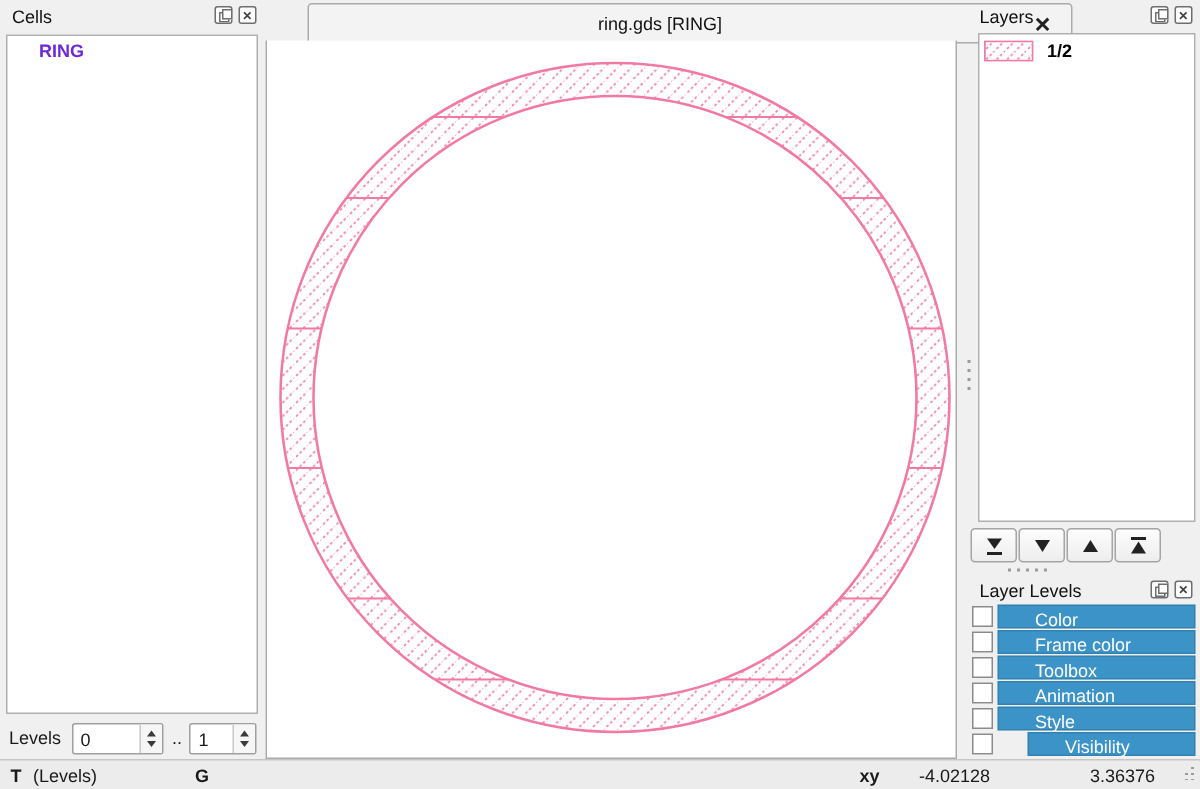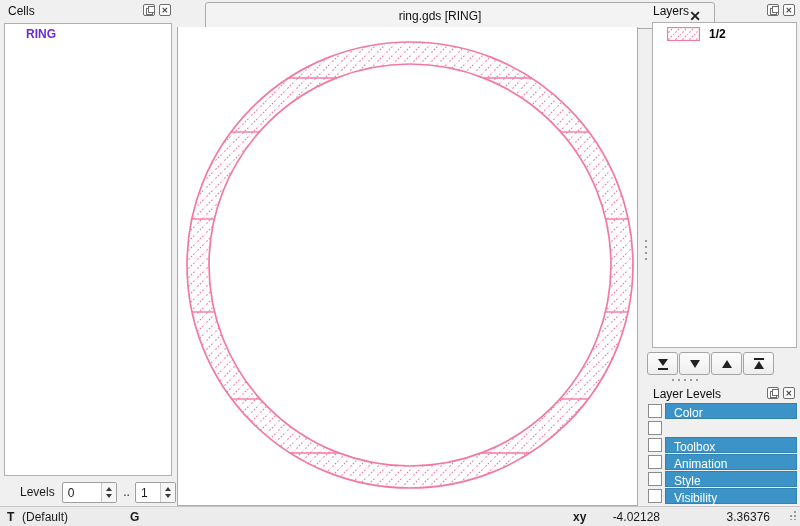--- a/index.html
+++ b/index.html
@@ -15,21 +15,21 @@
   .dock-btn.float::before { content:""; position:absolute; left:2px; top:3px; width:5px; height:5px; border:1px solid #6e6e6e; background:#fff; }
   .dock-btn.float::after { content:""; position:absolute; left:4px; top:1px; width:5px; height:5px; border:1px solid #6e6e6e; background:#fff; }
   .dock-btn.close::before { content:"\2715"; position:absolute; left:1.5px; top:0.5px; font-size:8px; font-weight:700; color:#444; }
 
   
   .cells-header { left:0; top:0; width:176px; }
   .cells-list { position:absolute; left:4px; top:23px; width:168px; height:453px; background:#fff; border:1px solid #b0b0b0; }
   .cell-item { padding:3px 2px 2px 21px; font-weight:700; color:#6d28d9; }
 
   .levels-row { position:absolute; left:0; top:479px; width:176px; height:26px; display:flex; align-items:center; }
-  .levels-label { margin-left:20px; margin-right:7px; }
+  .levels-label { margin-left:6px; margin-right:7px; }
   .spinbox { height:21px; background:#fff; border:1px solid #9f9f9f; border-radius:2px; display:flex; }
   .spinbox .val { flex:1; padding:3px 0 0 5px; }
   .spin-arrows { width:15px; border-left:1px solid #c9c9c9; display:flex; flex-direction:column; align-items:center; justify-content:center; gap:3px; background:#f6f6f6; }
   .tri-up { width:0; height:0; border-left:3.5px solid transparent; border-right:3.5px solid transparent; border-bottom:4px solid #3a3a3a; }
   .tri-down { width:0; height:0; border-left:3.5px solid transparent; border-right:3.5px solid transparent; border-top:4px solid #3a3a3a; }
   .sb1 { width:61px; }
   .sb2 { width:45px; }
   .range-sep { margin:0 5px 0 6px; }
 
   
@@ -40,33 +40,33 @@
   .canvas svg { position:absolute; left:0; top:0; }
 
   
   .vsplit { position:absolute; left:644px; top:240px; width:3px; height:24px;
             background:repeating-linear-gradient(#9a9a9a 0 2px, transparent 2px 6px); background-size:2px 100%; background-repeat:no-repeat; background-position:center; }
   .hsplit { position:absolute; left:672px; top:378px; width:26px; height:3px;
             background:repeating-linear-gradient(90deg,#9a9a9a 0 2px, transparent 2px 6px); background-size:100% 2px; background-repeat:no-repeat; background-position:center; }
 
   
   .layers-header { left:645px; top:0; width:155px; }
-  .layers-list { position:absolute; left:652px; top:22px; width:145px; height:326px; background:#fff; border:1px solid #b0b0b0;padding-left:11px; }
+  .layers-list { position:absolute; left:652px; top:22px; width:145px; height:326px; background:#fff; border:1px solid #b0b0b0; }
   .layer-row { display:flex; align-items:center; padding:4px 0 0 3px; }
   .layer-swatch { width:33px; height:14px; display:block; }
   .layer-name { margin-left:9px; font-weight:700; color:#000; }
 
   .arrow-btns { position:absolute; left:647px; top:352px; display:flex; gap:1px; }
   .abtn { width:31px; height:23px; background:linear-gradient(#fdfdfd,#ededed); border:1px solid #a5a5a5; border-radius:3px; display:flex; align-items:center; justify-content:center; }
 
   .toolbox-header { left:645px; top:383px; width:155px; }
   .tb-rows { position:absolute; left:648px; top:403px; width:149px; }
   .tb-row { height:16px; margin-bottom:1px; position:relative; }
   .tb-check { position:absolute; left:0; top:1px; width:14px; height:14px; background:#fff; border:1px solid #8b8b8b; }
-  .tb-bar { position:absolute; left:17px; right:0; top:0; bottom:0; color:#fff; padding:2px 0 0 8px; border:1px solid rgba(0,0,0,0.12); }
+  .tb-bar { position:absolute; left:17px; right:0; top:0; bottom:0; color:#fff; padding:2px 0 0 24px; border:1px solid rgba(0,0,0,0.12); }
 
   
   .statusbar { position:absolute; left:0; top:506px; width:800px; height:20px; background:#ececec; border-top:1px solid #c6c6c6; }
   .statusbar span { position:absolute; top:3px; }
   .st-t { left:7px; font-weight:700; }
   .st-tval { left:22px; }
   .st-g { left:130px; font-weight:700; }
   .st-xy { left:573px; font-weight:700; }
   .st-x { right:140px; width:90px; text-align:right; }
   .st-y { right:30px; width:90px; text-align:right; }
@@ -193,42 +193,43 @@
       <span class="dock-btn close"></span>
     </span>
   </div>
   <div class="tb-rows">
     <div class="tb-row">
       <span class="tb-check"></span>
       <span class="tb-bar" style="background: rgb(59, 147, 199);">Color</span>
     </div>
     <div class="tb-row">
       <span class="tb-check"></span>
+      <span class="tb-bar" style="background: rgb(59, 147, 199);">Frame color</span>
     </div>
     <div class="tb-row">
       <span class="tb-check"></span>
       <span class="tb-bar" style="background: rgb(59, 147, 199);">Toolbox</span>
     </div>
     <div class="tb-row">
       <span class="tb-check"></span>
       <span class="tb-bar" style="background: rgb(59, 147, 199);">Animation</span>
     </div>
     <div class="tb-row">
       <span class="tb-check"></span>
       <span class="tb-bar" style="background: rgb(59, 147, 199);">Style</span>
     </div>
     <div class="tb-row">
       <span class="tb-check"></span>
-      <span class="tb-bar" style="background: rgb(59, 147, 199);">Visibility</span>
+      <span class="tb-bar" style="background: rgb(59, 147, 199); margin-left: 20px;">Visibility</span>
     </div>
   </div>
 
   <div class="statusbar">
     <span class="st-t">T</span>
-    <span class="st-tval">(Default)</span>
+    <span class="st-tval">(Levels)</span>
     <span class="st-g">G</span>
     <span class="st-xy">xy</span>
     <span class="st-x">-4.02128</span>
     <span class="st-y">3.36376</span>
     <span class="grip"></span>
   </div>
 
 </div>
 
 </body></html>

